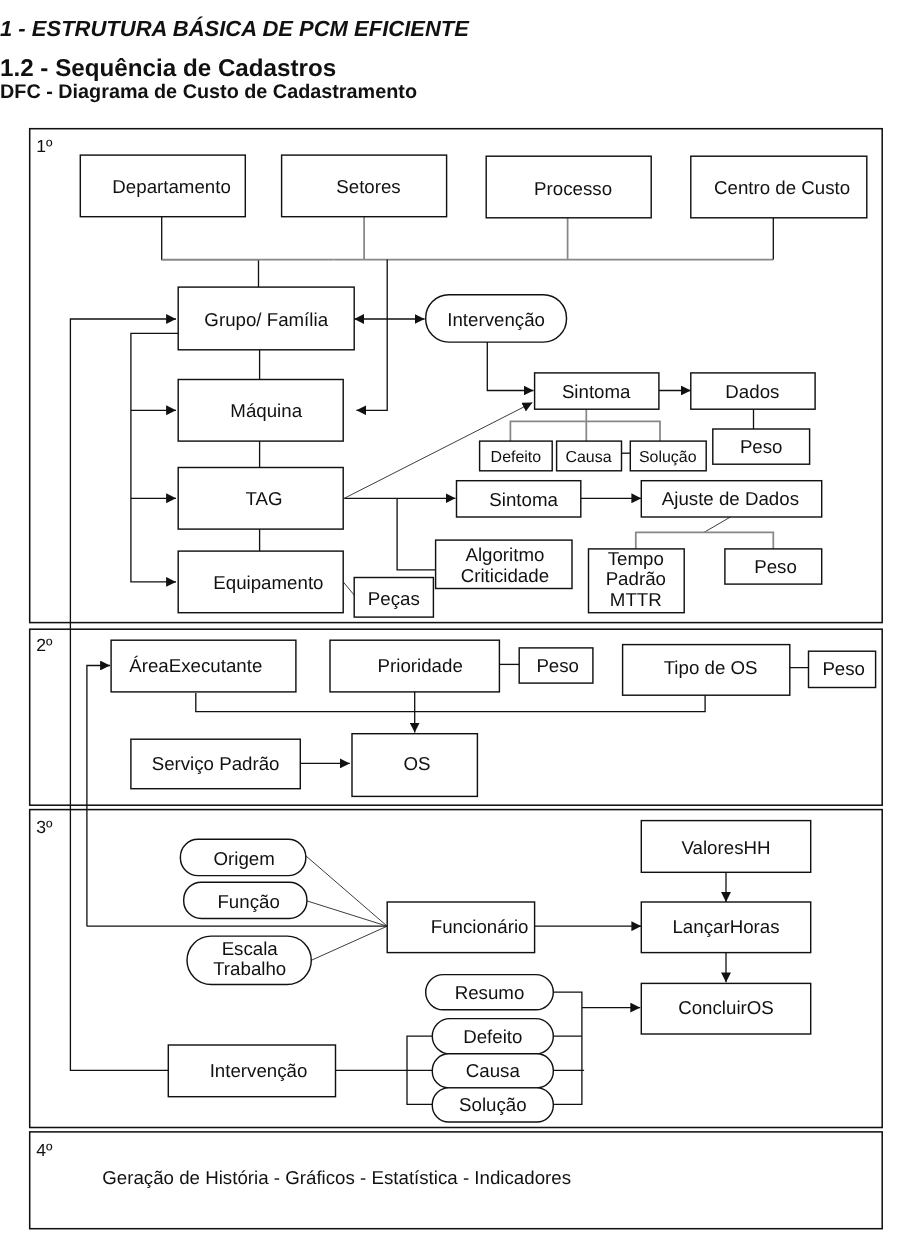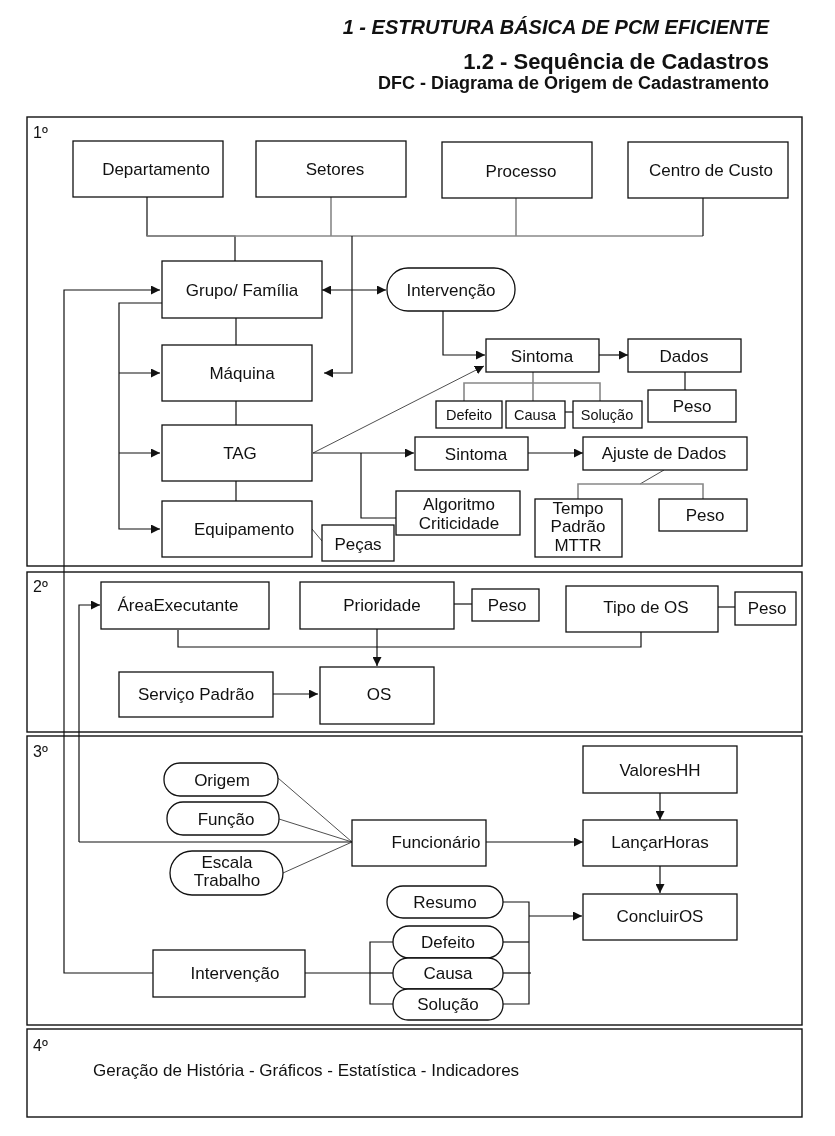--- a/index.html
+++ b/index.html
@@ -1,37 +1,37 @@
 <!DOCTYPE html>
 <html><head>
 <meta charset="utf-8">
 <style>
   html, body { margin: 0; padding: 0; background: #ffffff; }
   body { width: 835px; height: 1136px; position: relative; overflow: hidden; font-family: "Liberation Sans", sans-serif; color: #111; }
-  .title { position: absolute; left: 0; width: 769px; text-align: right; font-weight: bold; }
+  .title { position: absolute; left: 0; width: 769px; text-align: left; font-weight: bold; }
   #t1 { top: 16px; font-size: 20px; font-style: italic; }
   #t2 { top: 49px; font-size: 22px; }
   #t3 { top: 73px; font-size: 18px; }
   svg { position: absolute; left: 0; top: 0; }
   svg text { font-family: "Liberation Sans", sans-serif; fill: #111; }
   .box { fill: #fff; stroke: #111; stroke-width: 1.3; }
   .panel { fill: none; stroke: #111; stroke-width: 1.4; }
   .ln { fill: none; stroke: #111; stroke-width: 1.2; }
   .lg { fill: none; stroke: #888; stroke-width: 1.6; }
   .thin { fill: none; stroke: #222; stroke-width: 0.8; }
   .lbl { font-size: 17px; }
   .sm { font-size: 14.5px; }
   .num { font-size: 16px; }
 </style>
 </head>
 <body>
 
 <div class="title" id="t1">1 - ESTRUTURA BÁSICA DE PCM EFICIENTE</div>
 <div class="title" id="t2">1.2 -  Sequência de Cadastros</div>
-<div class="title" id="t3">DFC - Diagrama de Origem de Cadastramento</div>
+<div class="title" id="t3">DFC - Diagrama de Custo de Cadastramento</div>
 
 <svg width="835" height="1136" viewBox="0 0 835 1136">
   <defs>
     <marker id="ah" viewBox="0 0 10 10" refX="10" refY="5" markerWidth="9" markerHeight="9" orient="auto-start-reverse" markerUnits="userSpaceOnUse">
       <path d="M0,0 L10,5 L0,10 z" fill="#111"></path>
     </marker>
   </defs>
 
   <rect class="panel" x="27" y="117" width="775" height="449"></rect>
   <rect class="panel" x="27" y="572" width="775" height="160"></rect>

